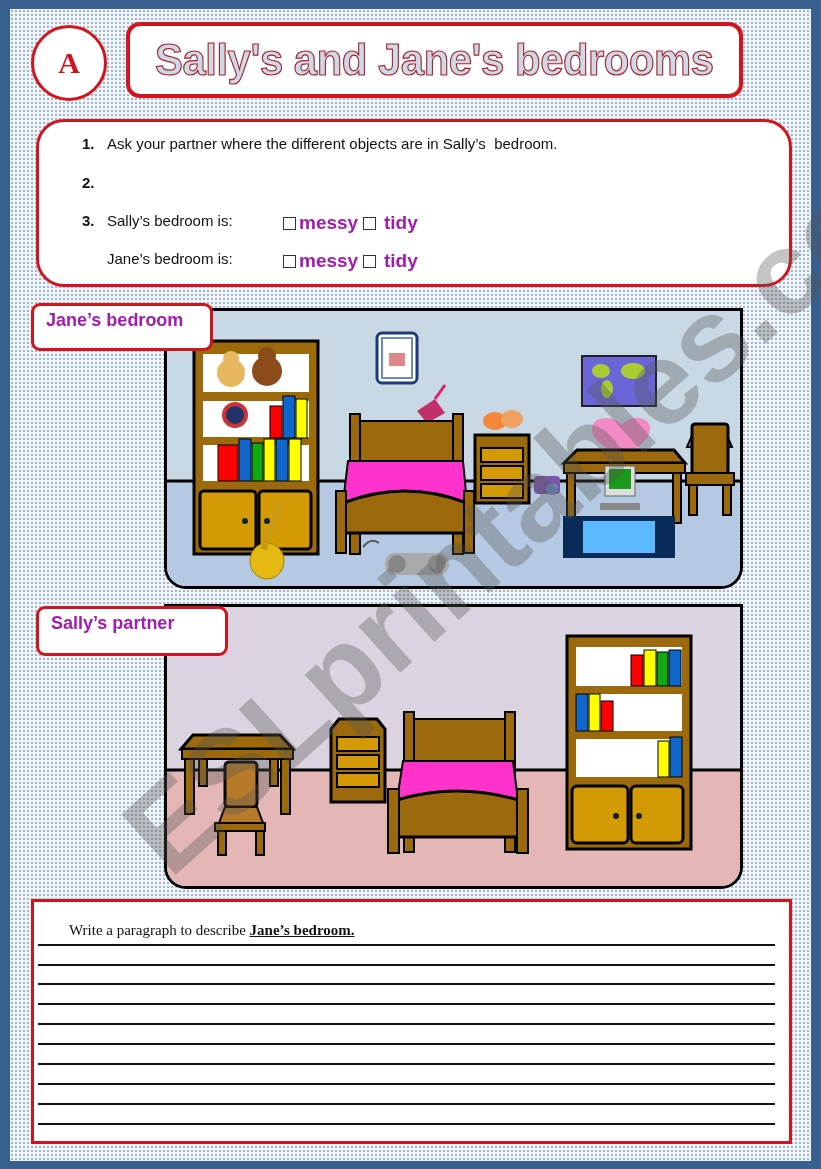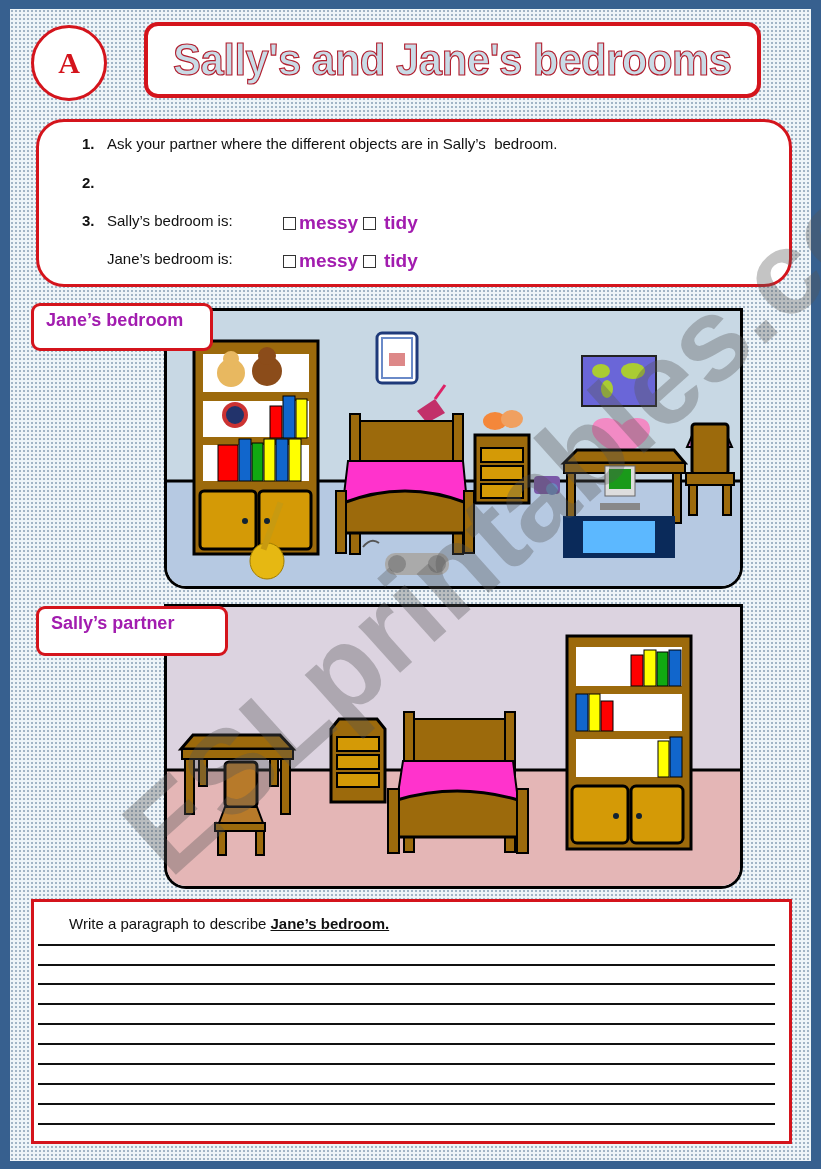--- a/index.html
+++ b/index.html
@@ -3,21 +3,21 @@
 <meta charset="utf-8">
 <style>
   html, body { margin:0; padding:0; }
   body { width:821px; height:1169px; position:relative; overflow:hidden; background:#fff; font-family:"Liberation Sans", sans-serif; }
   .frame { position:absolute; left:0; top:0; width:821px; height:1169px; box-sizing:border-box; border:9px solid #37608f; border-left-width:10px; border-right-width:10px; border-bottom-width:8px;
     background-color:#eef4f8;
     background-image: radial-gradient(#9fb2c4 0.7px, transparent 0.9px);
     background-size:4px 4px; }
   .abs { position:absolute; }
   .badge { left:31px; top:25px; width:76px; height:76px; border:3px solid #d4141c; border-radius:50%; background:#fff; box-sizing:border-box; display:flex; align-items:center; justify-content:center; font-family:"Liberation Serif", serif; font-weight:bold; font-size:30px; color:#d4141c; }
-  .title-box { left:144px; top:22px; width:617px; height:76px; border:4px solid #d4141c; border-radius:14px; background:#fff; box-sizing:border-box; display:flex; align-items:center; justify-content:center; }
+  .title-box { left:126px; top:22px; width:617px; height:76px; border:4px solid #d4141c; border-radius:14px; background:#fff; box-sizing:border-box; display:flex; align-items:center; justify-content:center; }
   .title-text { font-family:"Liberation Sans", sans-serif; font-weight:bold; font-size:45px; color:#c9dbe6; -webkit-text-stroke:1.2px #b22030; letter-spacing:-0.5px; transform:scaleX(0.93); white-space:nowrap; }
   .instr-box { left:36px; top:119px; width:756px; height:168px; border:3px solid #d4141c; border-radius:28px; background:#fff; box-sizing:border-box; }
   .instr-line { position:absolute; font-size:15px; font-weight:normal; color:#111; white-space:pre; }
   .num { position:absolute; font-size:15px; font-weight:bold; color:#111; }
   .cb { display:inline-block; width:11px; height:11px; border:1px solid #333; vertical-align:-1px; margin-right:3px; background:#fff; }
   .opt { position:absolute; font-size:19px; font-weight:bold; color:#a21caf; }
   .label-box { border:3px solid #d4141c; border-radius:9px; background:#fff; box-sizing:border-box; font-weight:bold; font-size:18px; color:#a21caf; padding:4px 0 0 12px; }
   .room { border:3px solid #000; border-radius:0 0 22px 22px; box-sizing:border-box; overflow:hidden; }
   .write-box { left:31px; top:899px; width:761px; height:245px; border:3px solid #d4141c; background:#fff; box-sizing:border-box; }
   .write-line { position:absolute; left:4px; width:737px; height:1.5px; background:#111; }
@@ -223,21 +223,21 @@
     </g>
   </svg>
 </div>
 <div class="abs label-box" style="left:36px;top:606px;width:192px;height:50px;">Sally’s partner</div>
 
 <svg class="abs watermark" viewBox="0 0 800 900">
   <text x="0" y="0" transform="translate(110 680) rotate(-42)" font-family="Liberation Sans, sans-serif" font-weight="bold" font-size="118" fill="#555" fill-opacity="0.35">ESLprintables.com</text>
 </svg>
 
 <div class="abs write-box">
-  <div style="position:absolute;left:35px;top:13px;font-size:15px;color:#111;"><span>Write a paragraph to describe </span><b style="text-decoration:underline;">Jane’s bedroom.</b></div>
+  <div style="position:absolute;left:35px;top:20px;font-size:15px;color:#111;font-family:Liberation Serif, serif;"><span>Write a paragraph to describe </span><b style="text-decoration:underline;">Jane’s bedroom.</b></div>
   <div class="write-line" style="top:42px;"></div>
   <div class="write-line" style="top:62px;"></div>
   <div class="write-line" style="top:81px;"></div>
   <div class="write-line" style="top:101px;"></div>
   <div class="write-line" style="top:121px;"></div>
   <div class="write-line" style="top:141px;"></div>
   <div class="write-line" style="top:161px;"></div>
   <div class="write-line" style="top:181px;"></div>
   <div class="write-line" style="top:201px;"></div>
   <div class="write-line" style="top:221px;"></div>

